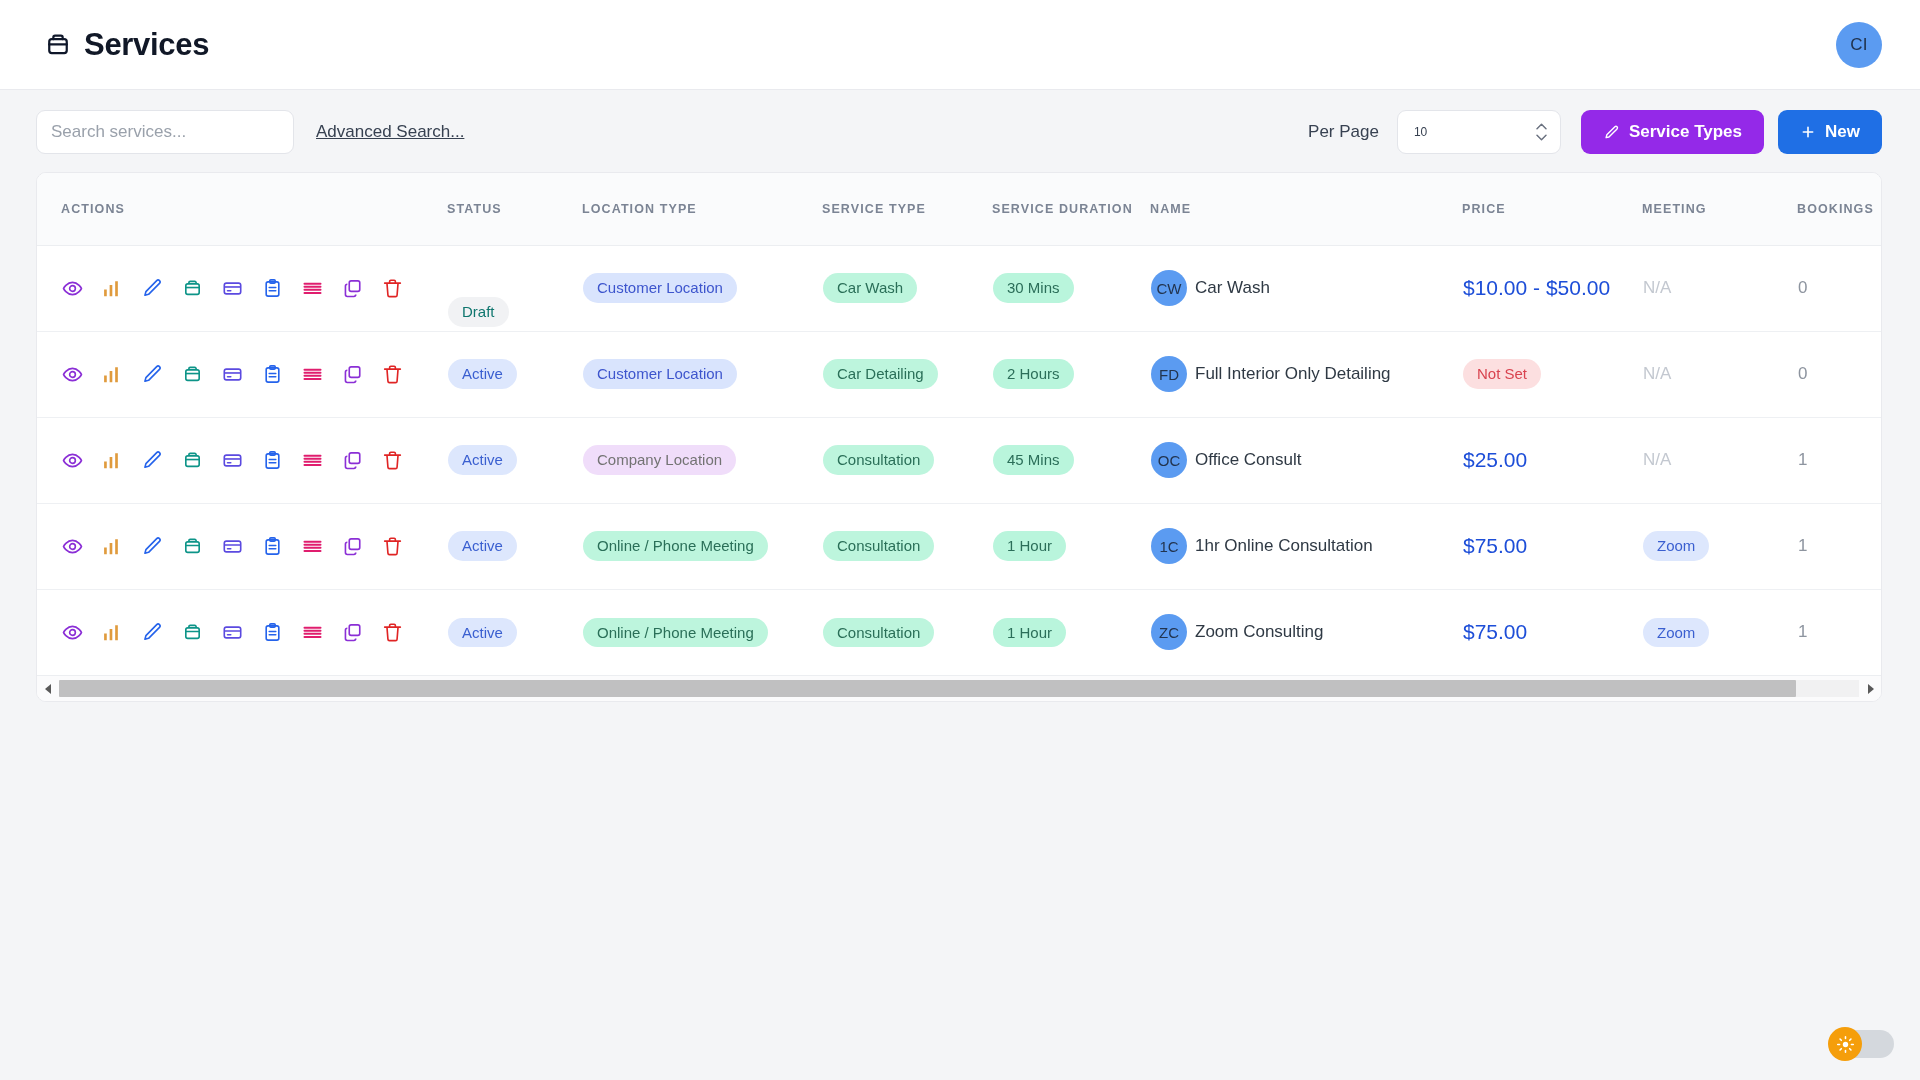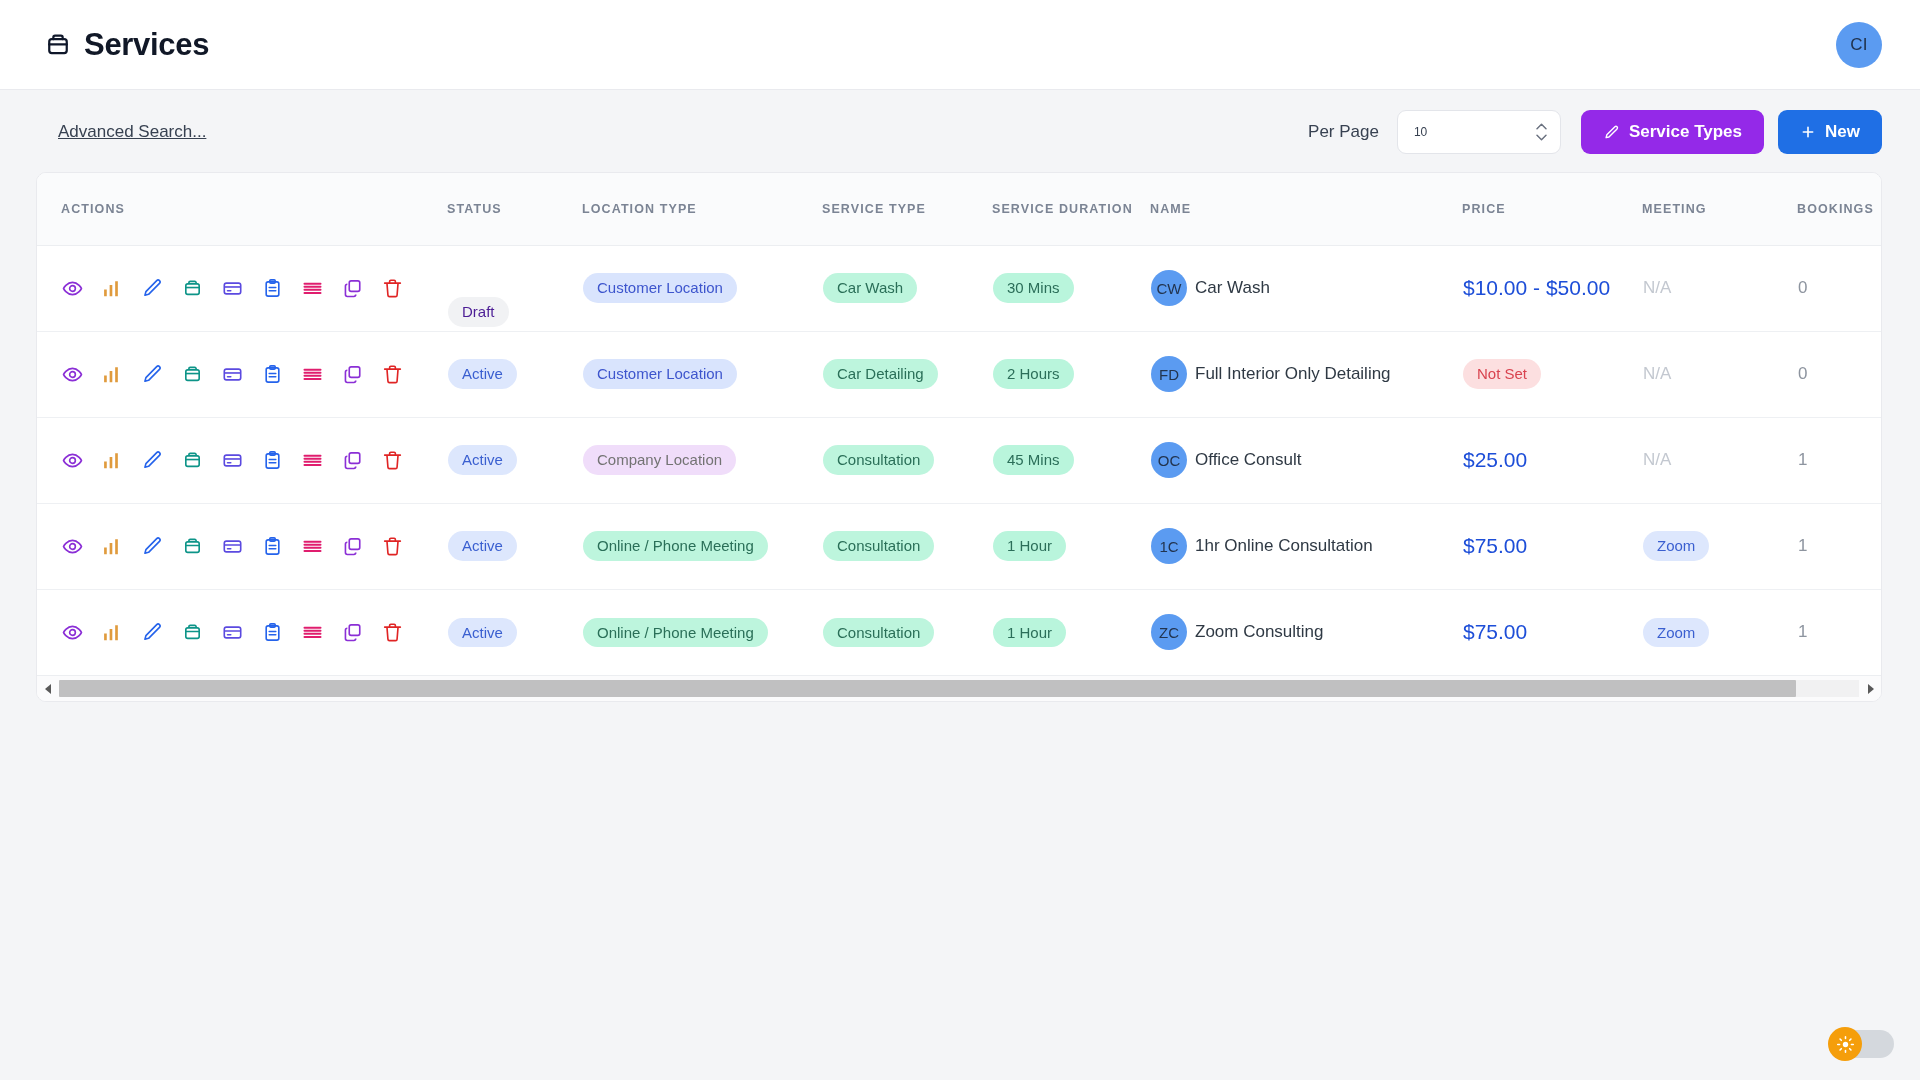--- a/index.html
+++ b/index.html
@@ -117,21 +117,21 @@
   tbody tr:last-child td{ border-bottom:none; }
 
   .actions{ display:flex; align-items:center; gap:19px; padding-left:24px; }
   .act-ico{ width:21px; height:21px; display:block; cursor:pointer; }
 
   .pill{
     display:inline-block; border-radius:999px;
     padding:6px 14px; font-size:15px; line-height:1.15;
     white-space:nowrap;
   }
-  .pill-draft{ background:#f1f2f4; color:#4c1d95;margin-top:48px; }
+  .pill-draft{ background:#f1f2f4; color:#0f766e;margin-top:48px; }
   .pill-active{ background:#dde7fd; color:#3a5fd0; }
   .pill-blue{ background:#d9e4fd; color:#3d55cd; }
   .pill-violet{ background:#f0ddfa; color:#737373; }
   .pill-mint{ background:#bdf5dd; color:#2a6f58; }
   .pill-green{ background:#b9f5dc; color:#2b6e59; }
   .pill-red{ background:#fcdfe0; color:#d9434f; }
   .pill-zoom{ background:#dde7fd; color:#3a5fd0; }
 
   .name-cell{ display:flex; align-items:center; gap:8px; padding-left:0; }
   .avatar{
@@ -184,20 +184,21 @@
         <path d="M4.5 11.5h15"></path>
       </svg>
     </span>
     <span class="brand-title">Services</span>
   </div>
   <div class="spacer"></div>
   <div class="user-avatar">CI</div>
 </div>
 
 <div class="toolbar">
+  <input class="search-input" type="text" placeholder="Search services..." style="">
   <span class="adv-search">Advanced Search...</span>
 
   <div class="spacer"></div>
 
   <span class="per-page-label">Per Page</span>
 
   <div class="stepper">
     <input type="text" value="10" style="">
     <span class="arrows">
       <svg width="13" height="8" viewBox="0 0 13 8">

